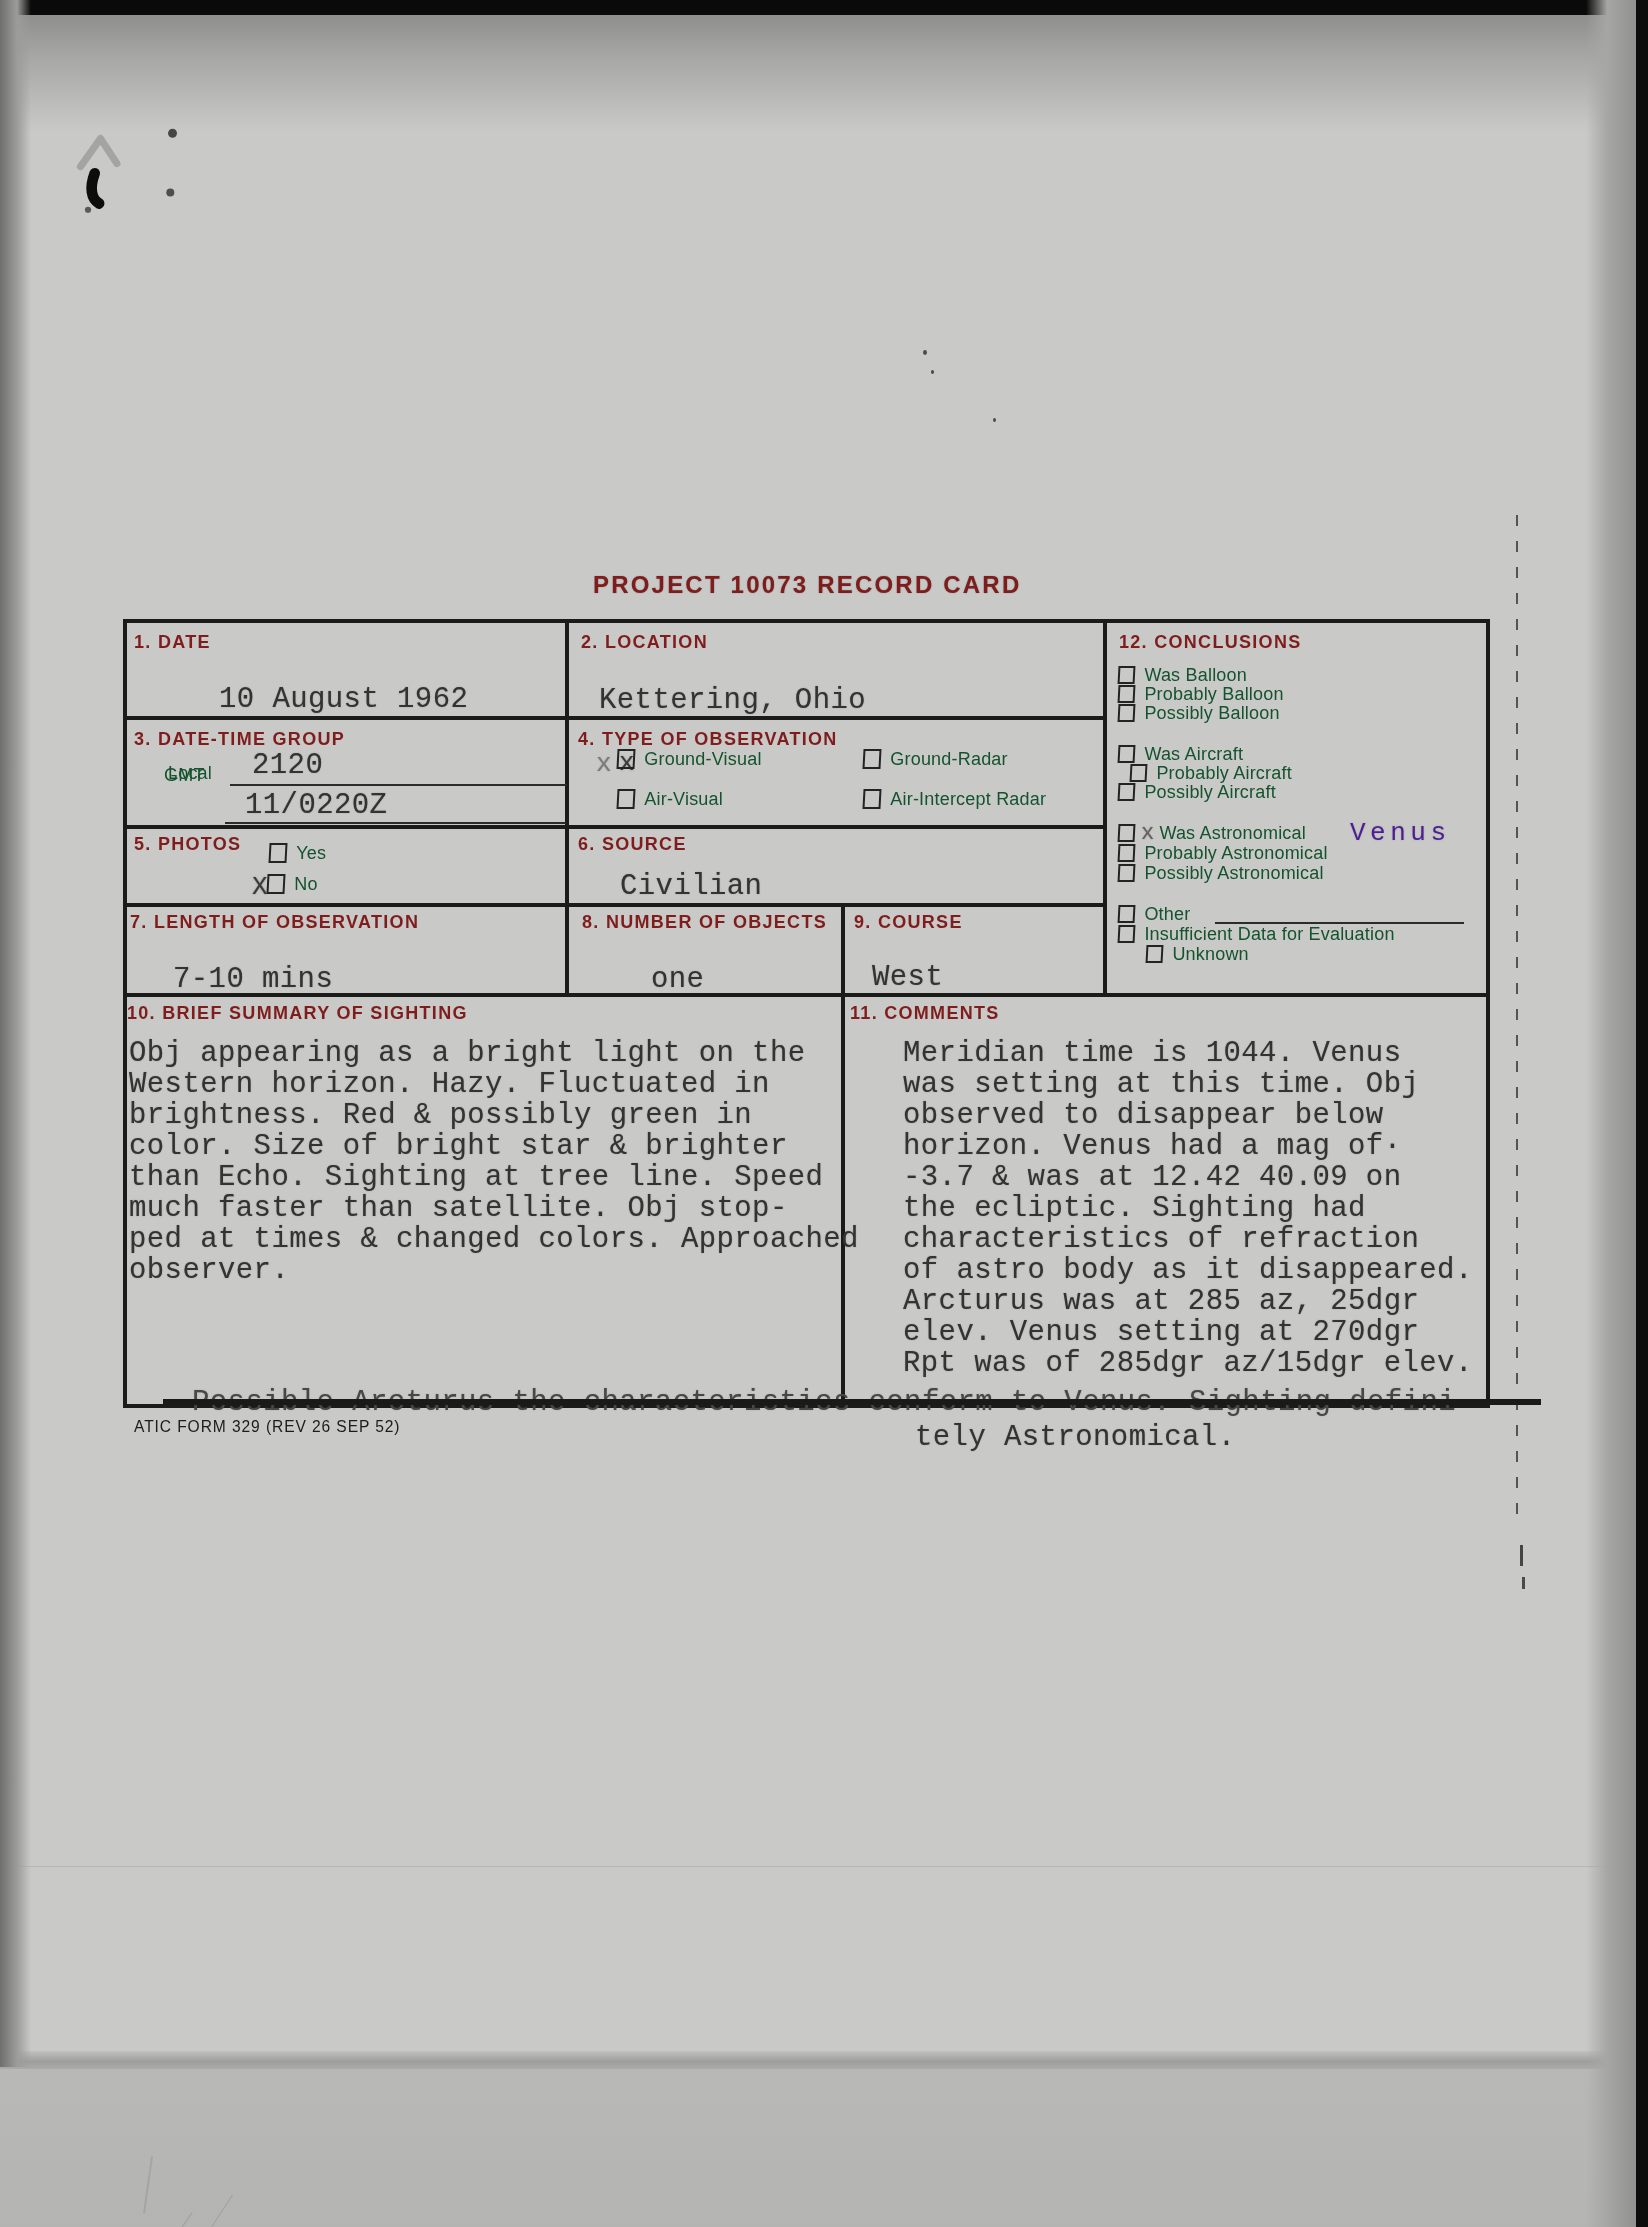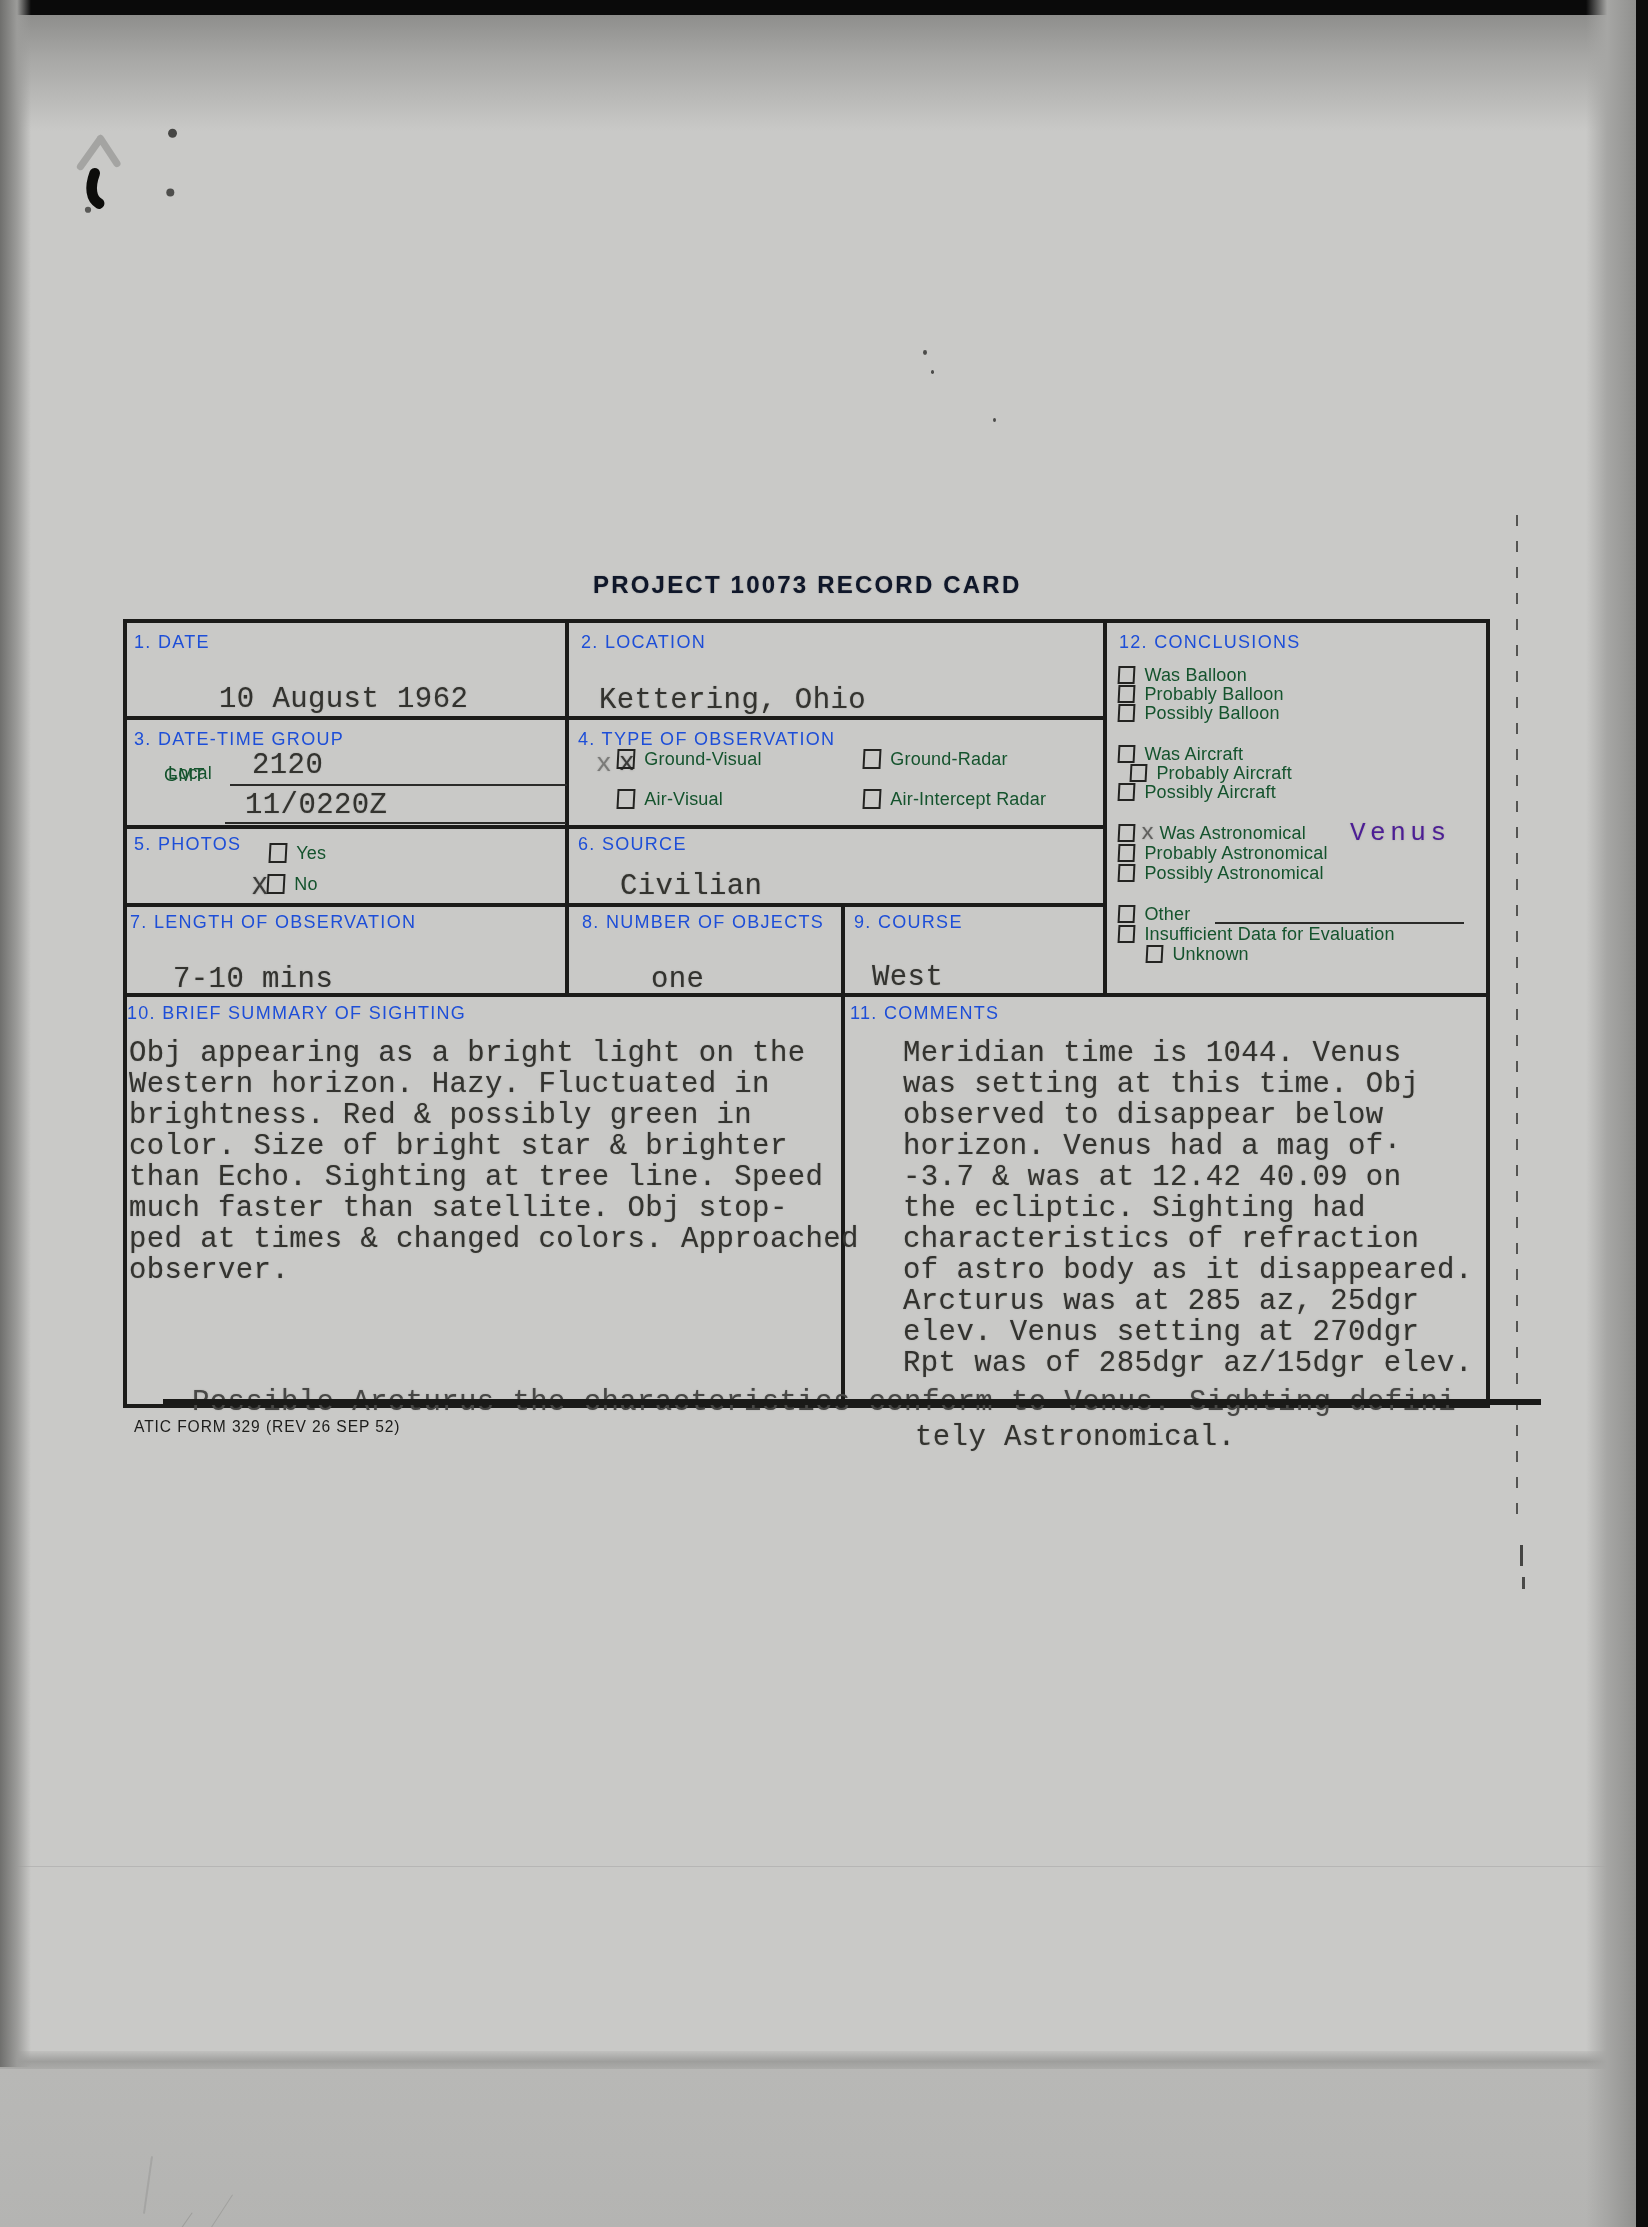--- a/index.html
+++ b/index.html
@@ -21,23 +21,23 @@
       background:linear-gradient(180deg,#b8b8b6 0%,#b2b2b0 60%,#a5a5a3 100%);}
   .foldline{left:0;top:1866px;width:1648px;height:1.3px;background:rgba(140,140,138,.3);}
   .crease{left:1516px;top:515px;width:2.2px;height:1011px;
       background:repeating-linear-gradient(180deg,rgba(45,45,43,.75) 0 10.7px,rgba(45,45,43,0) 10.7px 26px);}
   .scratch{background:rgba(95,95,93,.45);}
   
   .card{left:123px;top:619px;width:1367px;height:789px;border:4.5px solid #1b1b19;box-sizing:border-box;}
   .vline{background:#1b1b19;width:3.6px;}
   .hline{background:#1b1b19;height:3.6px;}
   .uline{background:#2b2b29;height:2.2px;}
-  .title{font-weight:bold;font-size:24px;letter-spacing:2.2px;color:#0f172a;white-space:nowrap;
+  .title{font-weight:bold;font-size:24px;letter-spacing:2.2px;color:#7f1d1d;white-space:nowrap;
          text-shadow:0 0 1.3px rgba(30,30,28,.4);}
-  .hdr{font-weight:normal;font-size:18px;letter-spacing:1.3px;color:#1d4ed8;white-space:nowrap;}
+  .hdr{font-weight:bold;font-size:18px;letter-spacing:1.3px;color:#7f1d1d;white-space:nowrap;}
   .opt{font-size:18px;color:#14532d;white-space:nowrap;letter-spacing:0.2px;}
   .type{font-family:"Liberation Mono","DejaVu Sans Mono",monospace;font-size:29px;
         color:#33332f;white-space:nowrap;letter-spacing:0.4px;
         text-shadow:0 0 1.3px rgba(55,55,50,.38);}
   .tlines .type{display:block;height:31px;line-height:31px;}
   .cb{display:inline-block;width:14.3px;height:16px;border:2.2px solid #232321;
       vertical-align:-3.6px;margin-right:9px;transform:skewX(-3deg);background:transparent;}
   .cb.small{width:13.4px;height:14.3px;}
   .crow{white-space:nowrap;}
   .xmark{font-family:"Liberation Mono",monospace;font-size:26px;color:#3b3b39;

